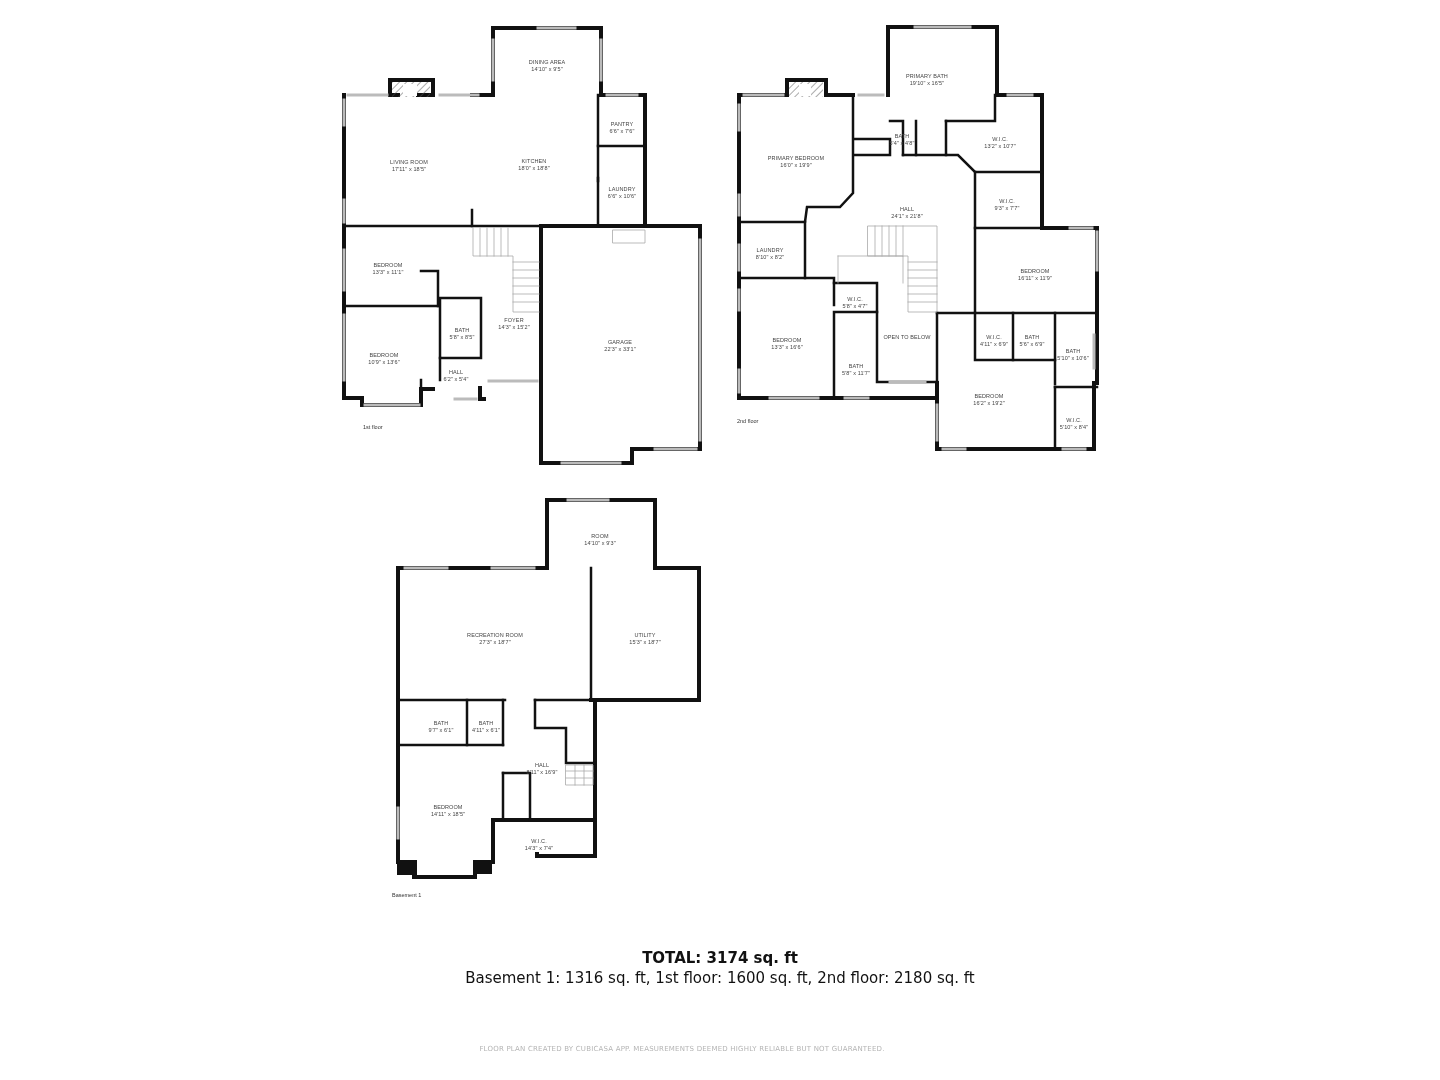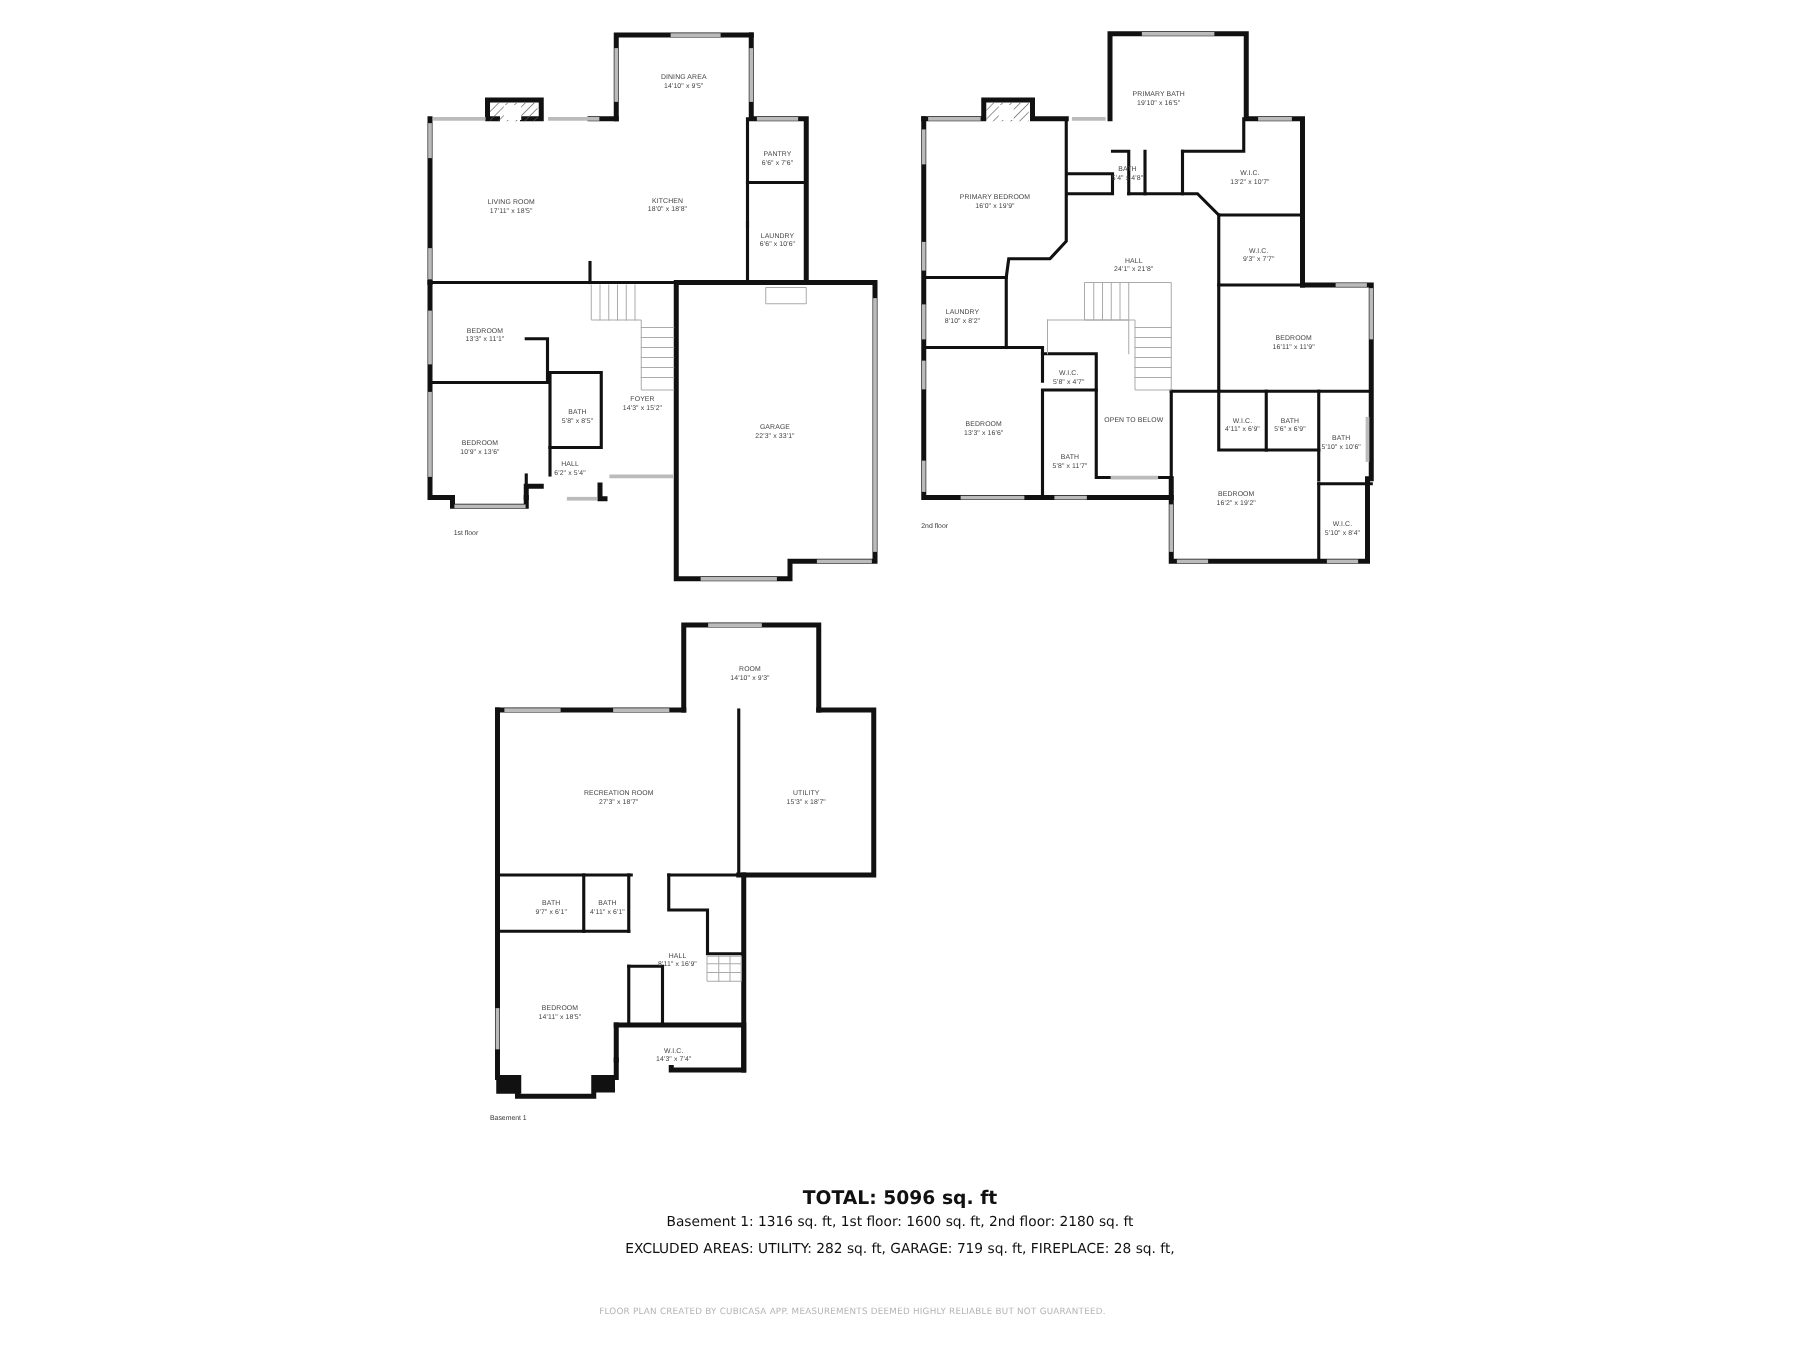--- a/index.html
+++ b/index.html
@@ -7,21 +7,21 @@
          font-family:"Liberation Sans", "DejaVu Sans", sans-serif; color:#333; }
   svg.plan { position:absolute; left:0; top:0; width:1440px; height:1080px; }
   .room { position:absolute; transform:translate(-50%,-50%); text-align:center;
           font-size:5.5px; line-height:7px; color:#444; white-space:nowrap; letter-spacing:0.1px; }
   .room .nm { display:block; text-transform:uppercase; }
   .room .dm { display:block; }
   .floor-label { position:absolute; font-size:5.5px; color:#333; white-space:nowrap; }
   .summary { position:absolute; left:0; width:1440px; top:948px; text-align:center;
              font-family:"DejaVu Sans", sans-serif; color:#111; }
   .summary .total { font-size:15px; font-weight:bold; line-height:20px; }
-  .summary .line { font-size:11px; line-height:20.5px;text-align:center; }
+  .summary .line { font-size:15px; line-height:20.5px;text-align:center; }
   .credit { position:absolute; left:0; width:1364px; top:1045px; text-align:center;
             font-family:"DejaVu Sans", sans-serif; font-size:7px; color:#b4b4b4; letter-spacing:0.2px; }
 </style>
 </head>
 <body>
 
 <svg class="plan" viewBox="0 0 1440 1080" xmlns="http://www.w3.org/2000/svg">
   <defs>
     <pattern id="hatch" width="5" height="5" patternUnits="userSpaceOnUse" patternTransform="rotate(45)">
       <line x1="0" y1="0" x2="0" y2="5" stroke="#555" stroke-width="1"></line>
@@ -330,18 +330,17 @@
     <span class="dm">14'11" x 18'5"</span>
   </div>
   <div class="room" style="left:539px;top:845px">
     <span class="nm">W.I.C.</span>
     <span class="dm">14'3" x 7'4"</span>
   </div>
   <div class="floor-label" style="left:392px;top:892px">Basement 1</div>
 </div>
 
 <div class="summary">
-  <div class="total">TOTAL: 5096 sq. ft</div>
+  <div class="total">TOTAL: 3174 sq. ft</div>
   <div class="line">Basement 1: 1316 sq. ft, 1st floor: 1600 sq. ft, 2nd floor: 2180 sq. ft</div>
-  <div class="line">EXCLUDED AREAS: UTILITY: 282 sq. ft, GARAGE: 719 sq. ft, FIREPLACE: 28 sq. ft,</div>
 </div>
 
 <div class="credit">FLOOR PLAN CREATED BY CUBICASA APP. MEASUREMENTS DEEMED HIGHLY RELIABLE BUT NOT GUARANTEED.</div>
 
 </body></html>

